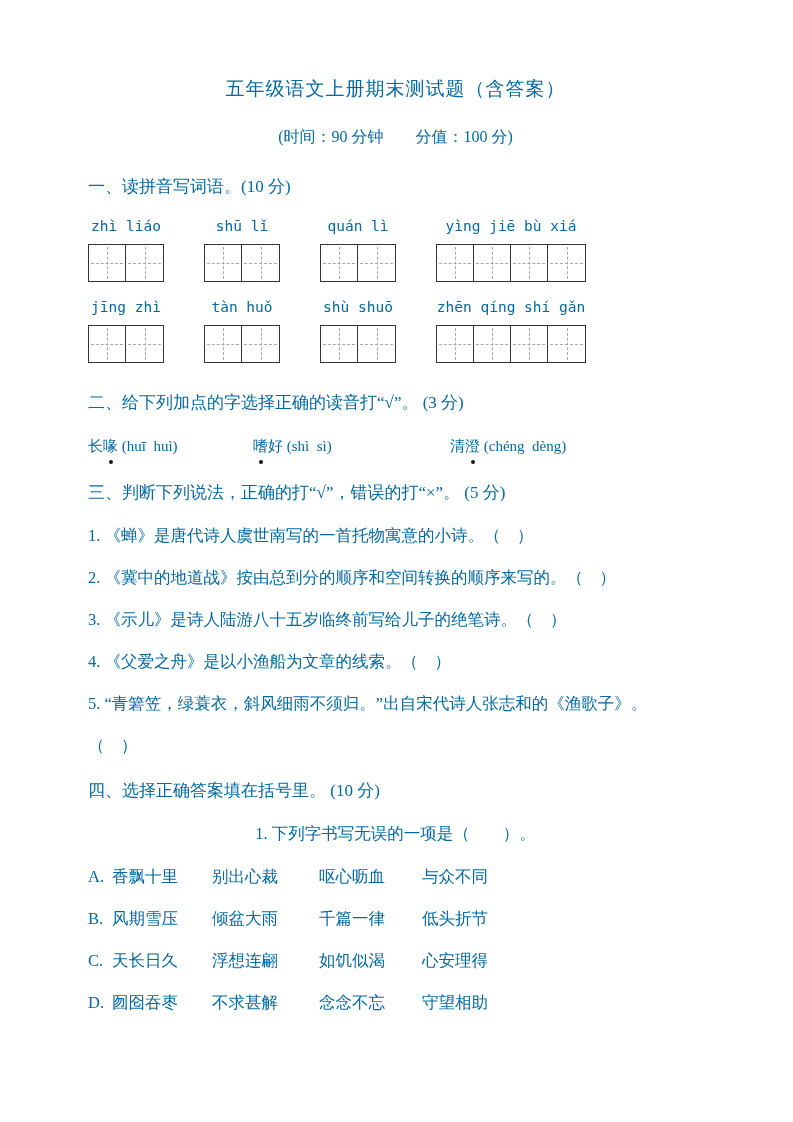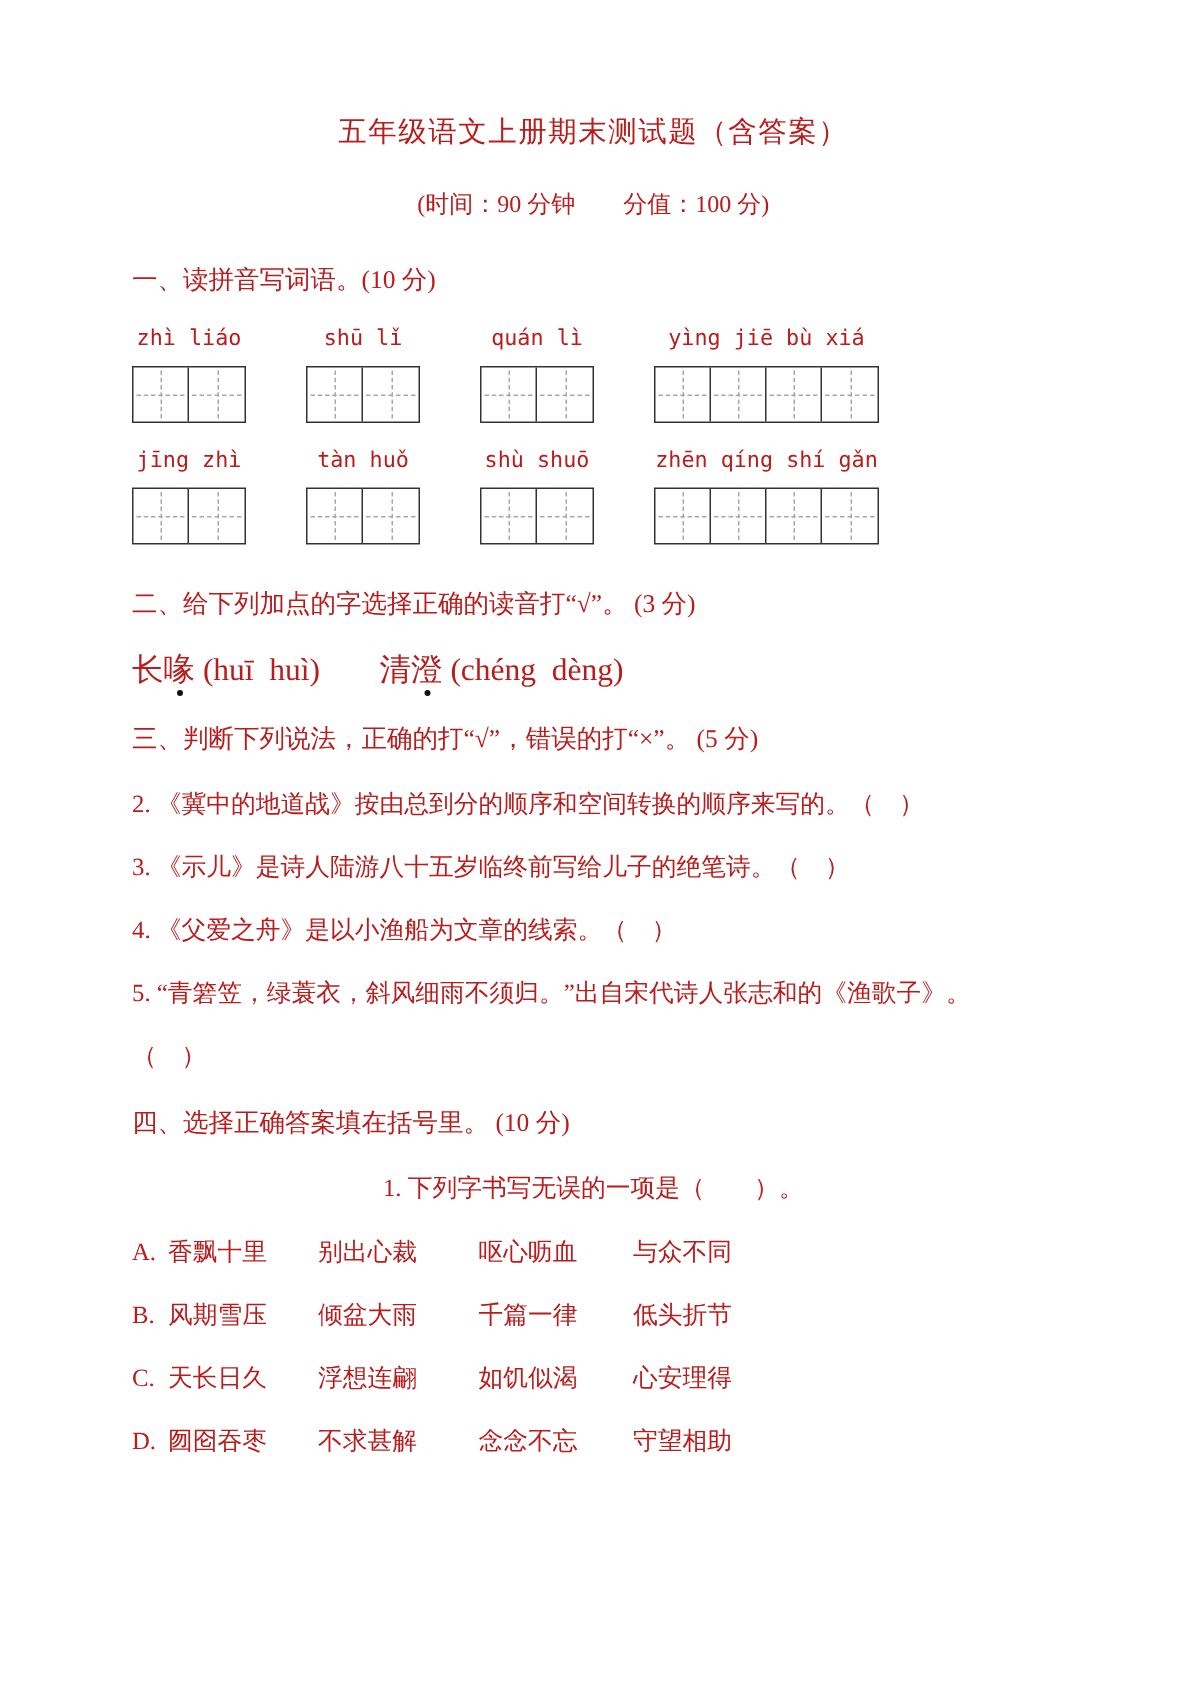--- a/index.html
+++ b/index.html
@@ -1,18 +1,18 @@
 <!DOCTYPE html>
 <html><head>
 <meta charset="utf-8">
 <style>
   * { margin:0; padding:0; box-sizing:border-box; }
   html,body { background:#ffffff; }
   .page {
-    width:793px; height:1122px; margin:0 auto; background:#fff; color:#b91c1c;
+    width:793px; height:1122px; margin:0 auto; background:#fff; color:#0369a1;
     font-family:"Liberation Serif","DejaVu Serif",serif;
     padding:76px 90px 0 88px; position:relative; overflow:hidden;
   }
   .center { text-align:center; }
   .title { font-size:19px; line-height:26px; letter-spacing:1px; margin-bottom:22px; }
   .subtitle { font-size:16px; line-height:25px; margin-bottom:26px; }
   .sec-heading { font-size:17px; line-height:24px; margin-bottom:18px; }
   .mt { margin-top:28px; }
   .mt2 { margin-top:22px; }
   .mt3 { margin-top:21px; }
@@ -25,21 +25,21 @@
     font-family:"DejaVu Sans Mono",monospace; font-size:14.5px; line-height:19px;
     text-align:center; margin-bottom:8px; white-space:pre;
   }
   .grid { display:flex; border:1px solid #333; width:max-content; background:#fff; }
   .cell { width:37px; height:36px; border-right:1px solid #333; position:relative; }
   .cell:last-child { border-right:none; }
   .cell::before { content:""; position:absolute; top:2px; bottom:2px; left:50%; border-left:1px dashed #a8a8a8; }
   .cell::after  { content:""; position:absolute; left:2px; right:2px; top:50%; border-top:1px dashed #a8a8a8; }
 
   
-  .pron-row { display:flex; font-size:21px; line-height:26px; margin-bottom:15px; }
+  .pron-row { display:flex; font-size:15px; line-height:26px; margin-bottom:15px; }
   .pron-item.c1 { width:165px; }
   .pron-item.c2 { width:197px; }
   .zi { position:relative; display:inline-block; }
   .zi.dotted::after {
     content:""; position:absolute; left:50%; transform:translateX(-50%);
     bottom:-5px; width:4px; height:4px; border-radius:50%; background:#111;
   }
   .reading { white-space:pre; }
 
   
@@ -130,28 +130,33 @@
     </div>
   </div>
 
   <div class="sec-heading mt">二、给下列加点的字选择正确的读音打“√”。 (3 分)</div>
 
   <div class="pron-row">
     <div class="pron-item c1">
       <span class="zi">长</span><span class="zi dotted">喙</span><span class="zi"></span>
       <span class="reading">(huī  huì)</span>
     </div>
+    <div class="pron-item c2">
+      <span class="zi"></span><span class="zi dotted">嗜</span><span class="zi">好</span>
+      <span class="reading">(shì  sì)</span>
+    </div>
     <div class="pron-item c3">
       <span class="zi">清</span><span class="zi dotted">澄</span><span class="zi"></span>
       <span class="reading">(chéng  dèng)</span>
     </div>
   </div>
 
 
   <div class="sec-heading mt2">三、判断下列说法，正确的打“√”，错误的打“×”。 (5 分)</div>
+  <div class="judge-item">1. 《蝉》是唐代诗人虞世南写的一首托物寓意的小诗。（　）</div>
   <div class="judge-item">2. 《冀中的地道战》按由总到分的顺序和空间转换的顺序来写的。（　）</div>
   <div class="judge-item">3. 《示儿》是诗人陆游八十五岁临终前写给儿子的绝笔诗。（　）</div>
   <div class="judge-item">4. 《父爱之舟》是以小渔船为文章的线索。（　）</div>
   <div class="judge-item">5. “青箬笠，绿蓑衣，斜风细雨不须归。”出自宋代诗人张志和的《渔歌子》。</div>
   <div class="judge-item">（　）</div>
 
   <div class="sec-heading mt3">四、选择正确答案填在括号里。 (10 分)</div>
   <div class="q-line">1. 下列字书写无误的一项是（　　）。</div>
 
   <div class="opt-row">

